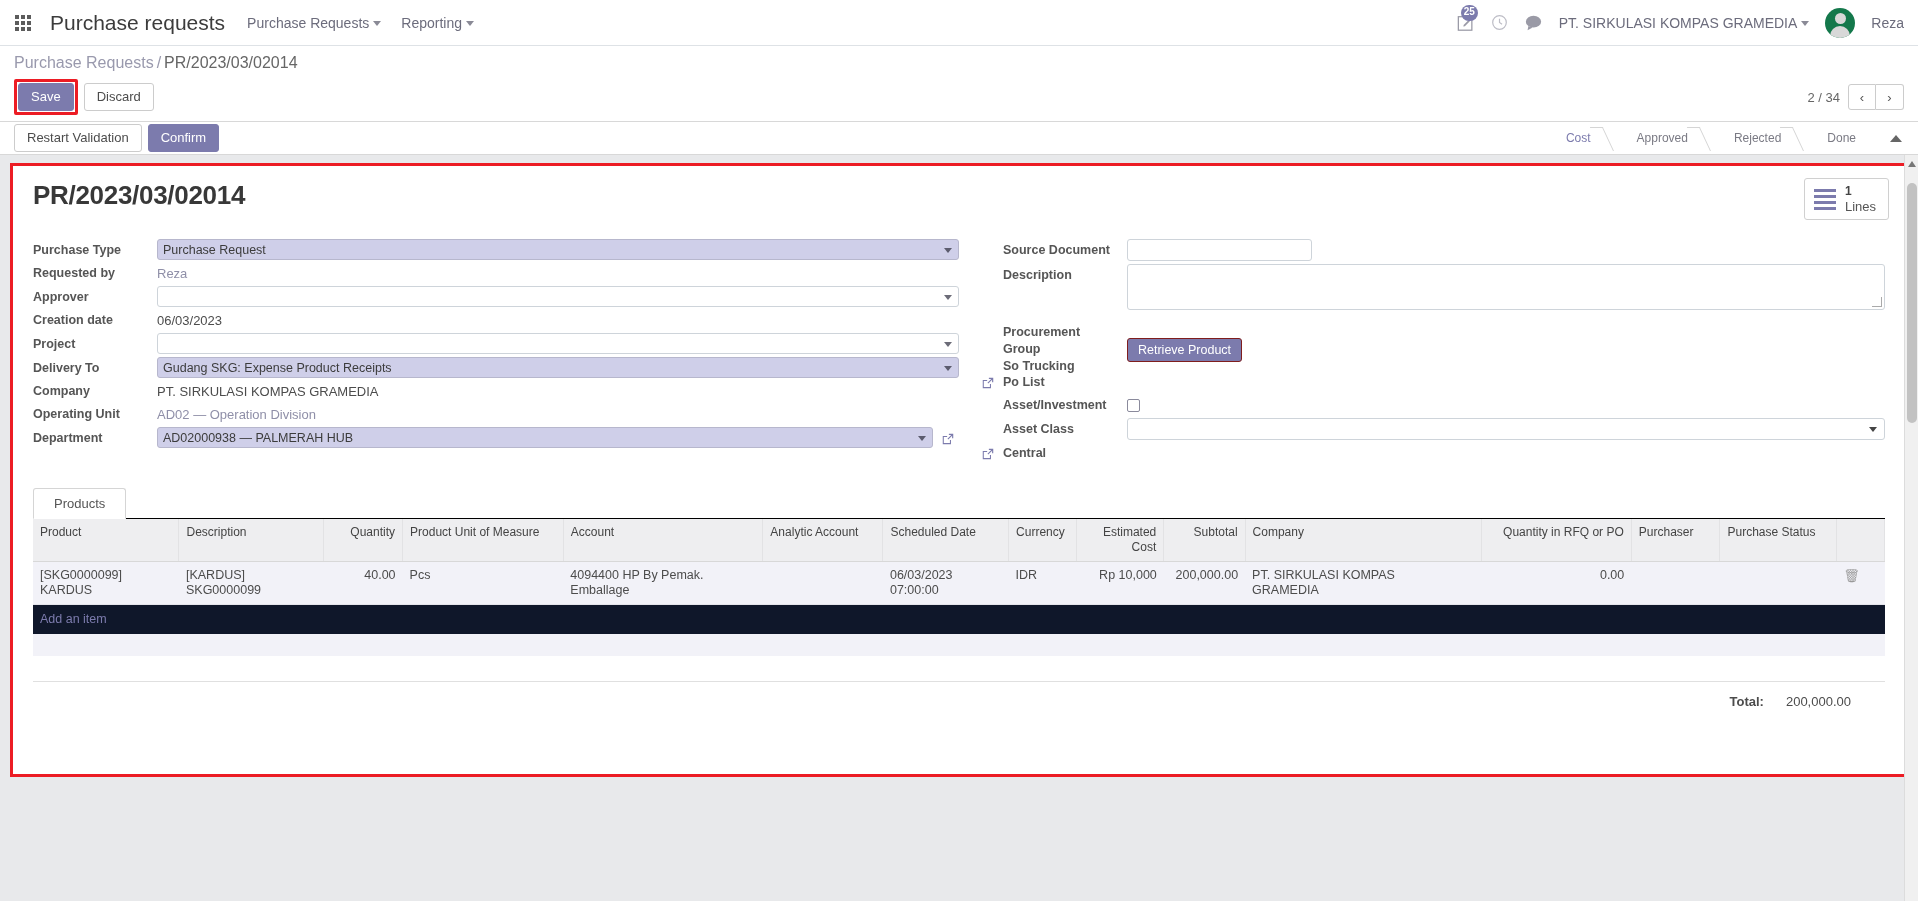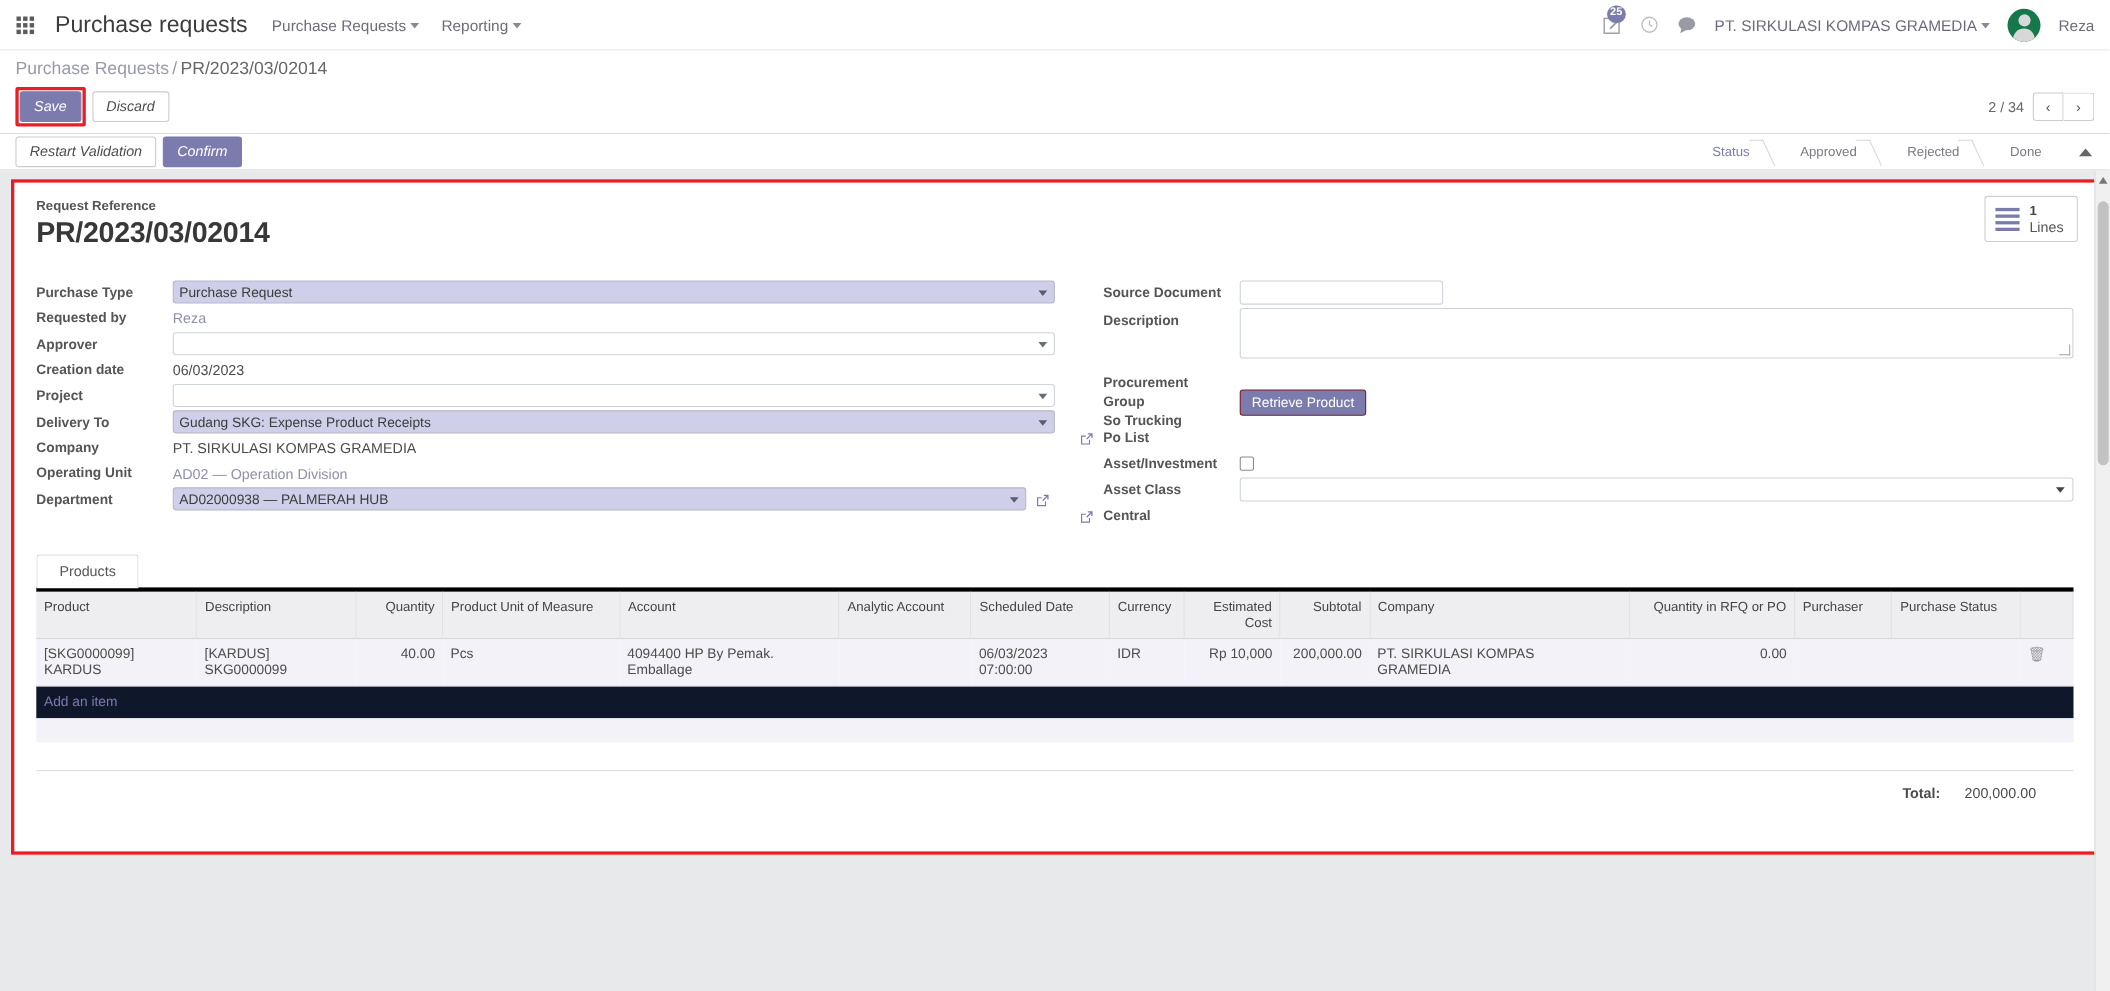--- a/index.html
+++ b/index.html
@@ -123,21 +123,20 @@
   .btn {
     font-size: 13px;
     padding: 4px 12px;
     border-radius: 3px;
     border: 1px solid #ccc;
     background: #fff;
     color: #4c4c4c;
     cursor: pointer;
     line-height: 18px;
     white-space: nowrap;
-    font-style: italic;
   }
   .btn-primary {
     background: #7c7bad;
     border-color: #7c7bad;
     color: #fff;
   }
   .save-highlight {
     border: 3px solid #ec1c24;
     padding: 1px;
     display: inline-block;
@@ -363,21 +362,21 @@
     position: absolute;
     left: -22px; top: 1px;
     width: 14px; height: 14px;
     cursor: pointer;
   }
   .ext-link-icon svg { display: block; }
   .label-stack { line-height: 16px; }
 
   
   .notebook { margin-top: 22px; }
-  .nb-tabs { display: flex; border-bottom: 4px solid #000000; }
+  .nb-tabs { display: flex; border-bottom: 1px solid #000000; }
   .nb-tab {
     padding: 7px 20px;
     font-size: 13px;
     color: #555;
     border: 1px solid #d5d5d5;
     border-bottom: 1px solid #fff;
     border-radius: 3px 3px 0 0;
     background: #fff;
     margin-bottom: -1px;
     cursor: pointer;
@@ -515,21 +514,21 @@
     </div>
   </div>
 </div>
 
 <div class="statusbar-row">
   <div class="sb-buttons">
     <button class="btn">Restart Validation</button>
     <button class="btn btn-primary">Confirm</button>
   </div>
   <div class="statusbar">
-    <div class="status-step active">Status</div>
+    <div class="status-step active">Cost</div>
     <div class="status-step">Approved</div>
     <div class="status-step">Rejected</div>
     <div class="status-step">Done</div>
   </div>
   <div class="collapse-arrow"></div>
 </div>
 
 <div class="sheet-wrap">
   <div class="red-frame">
     <div class="sheet">
@@ -540,21 +539,20 @@
             <i></i>
             <i></i>
             <i></i>
           </span>
         <span class="smart-btn-txt">
           <b>1</b>
           <span>Lines</span>
         </span>
       </div>
 
-      <div class="sheet-label">Request Reference</div>
       <h1 class="sheet-title">PR/2023/03/02014</h1>
 
       <div class="form-cols">
 
         <div class="form-col left">
 
           <div class="frow">
             <div class="flabel">Purchase Type</div>
             <div class="fval">
               <div class="select-field">

